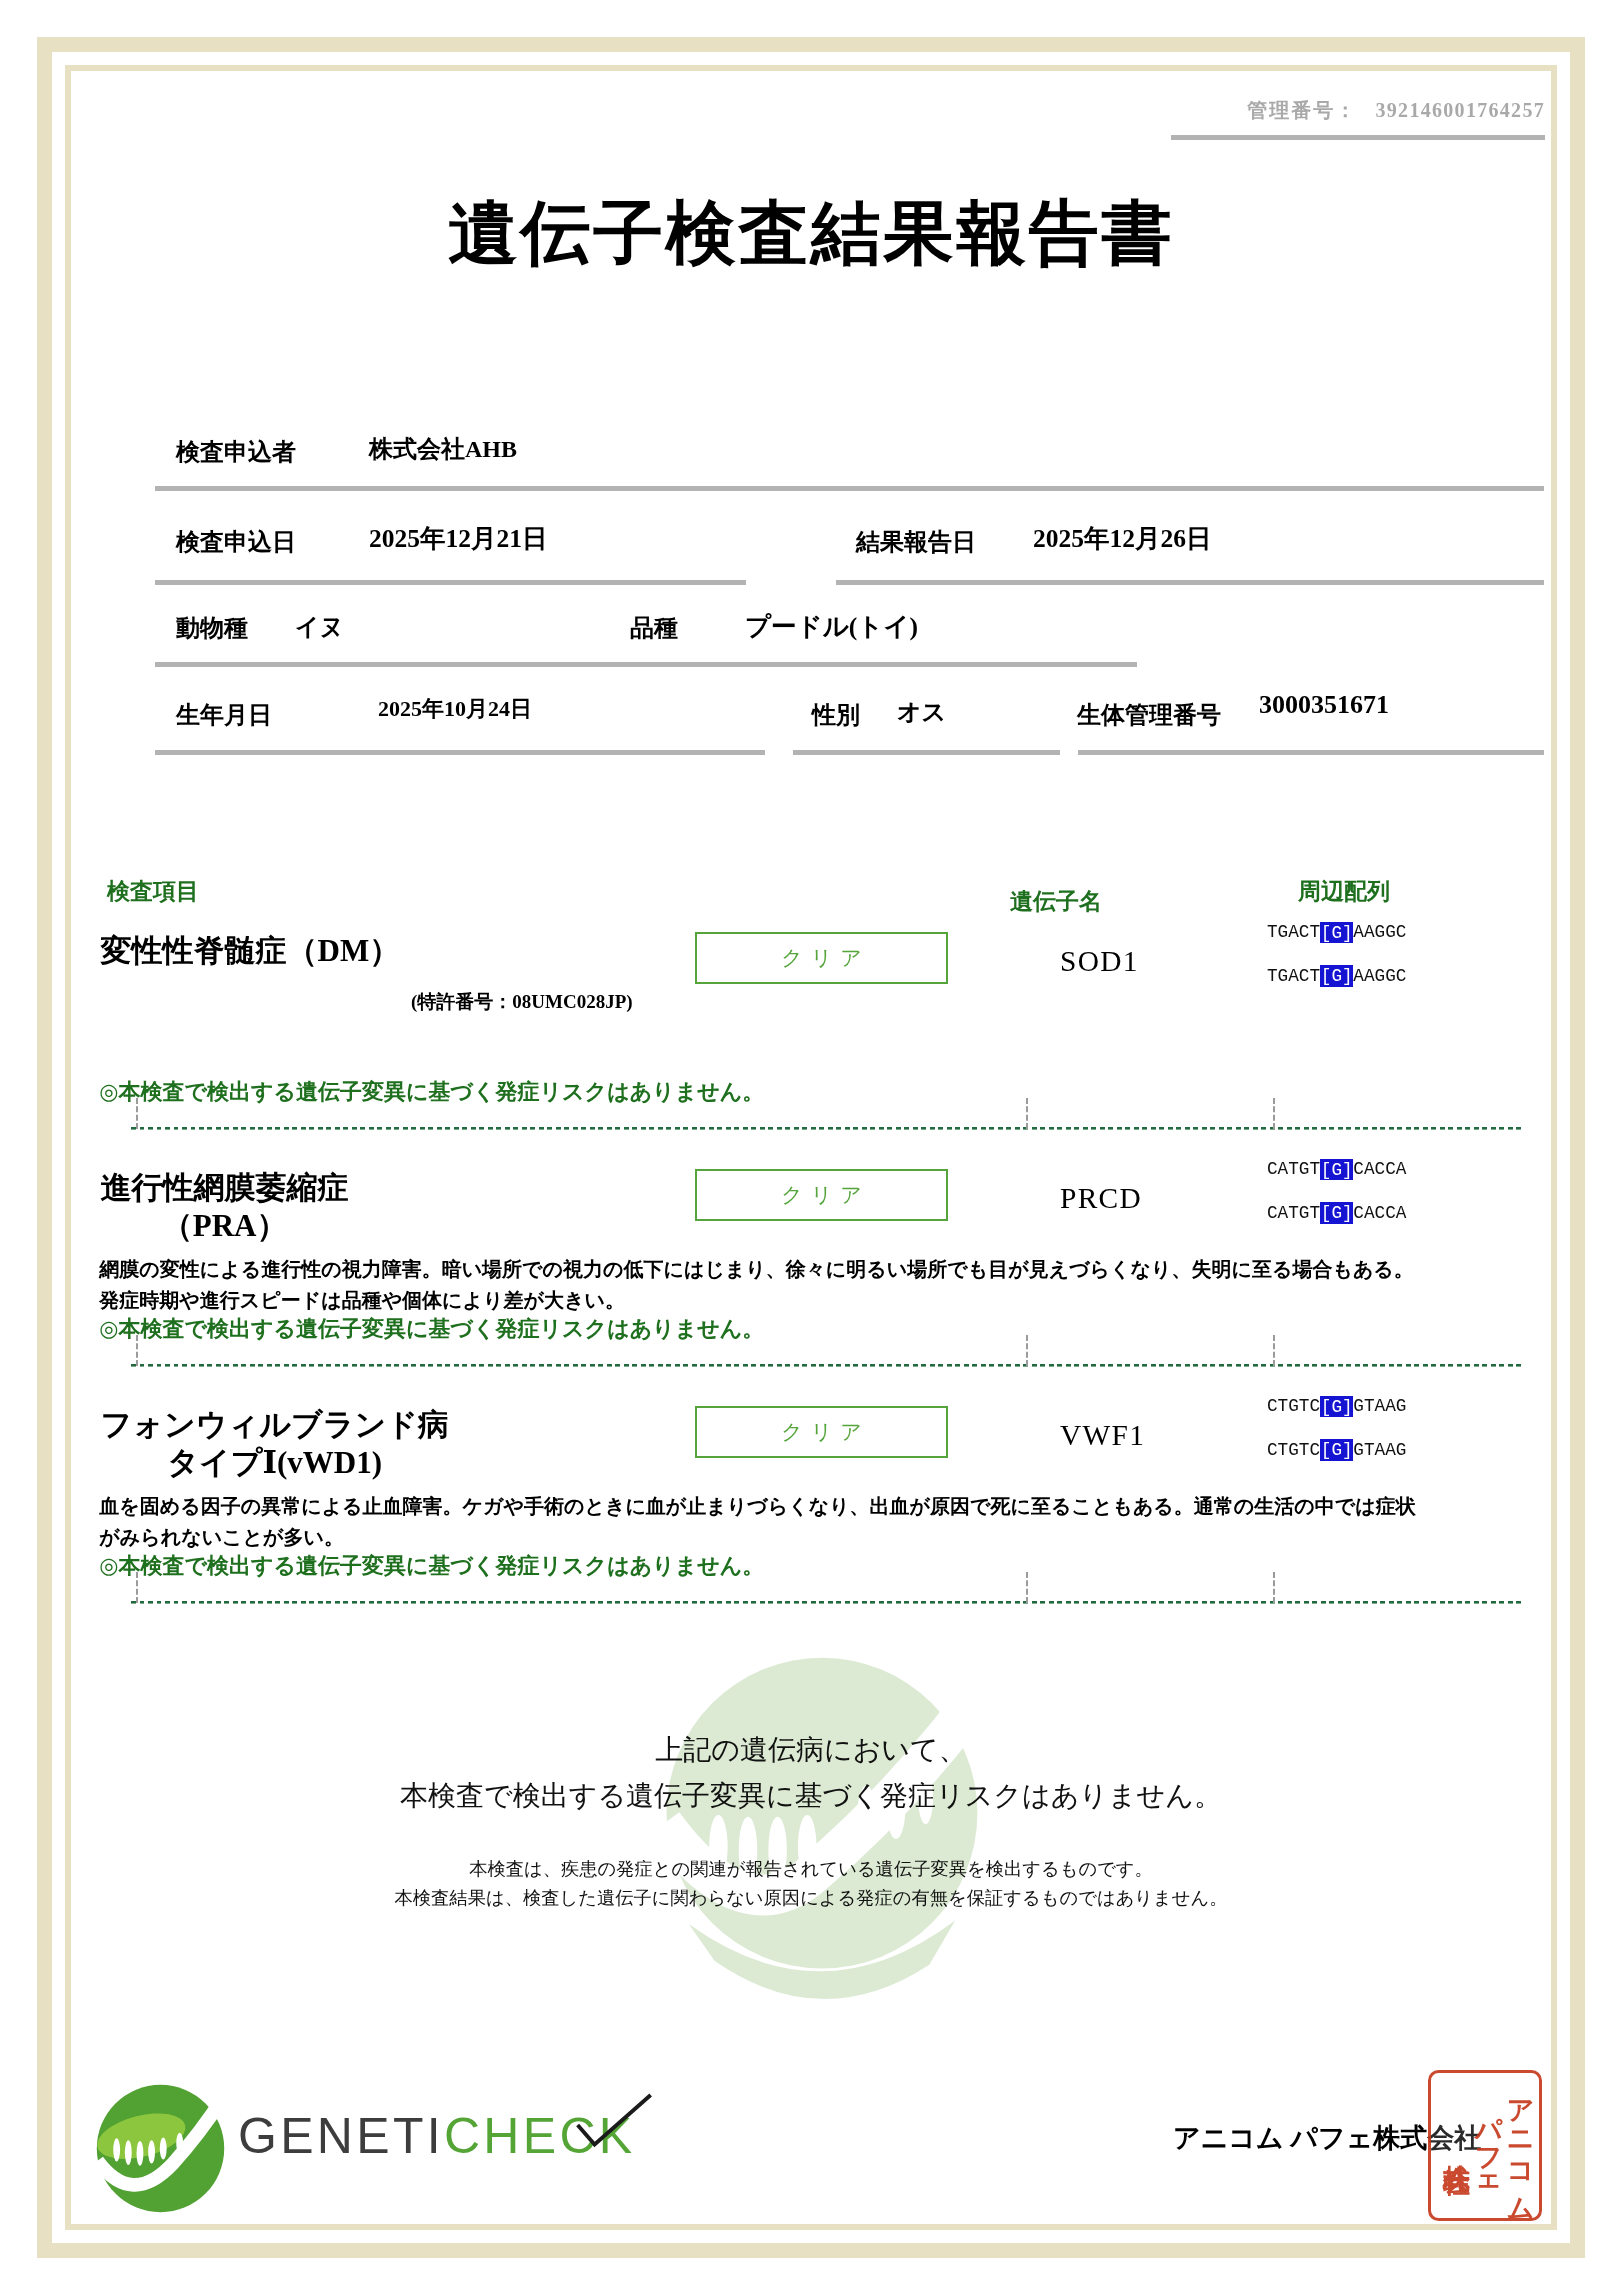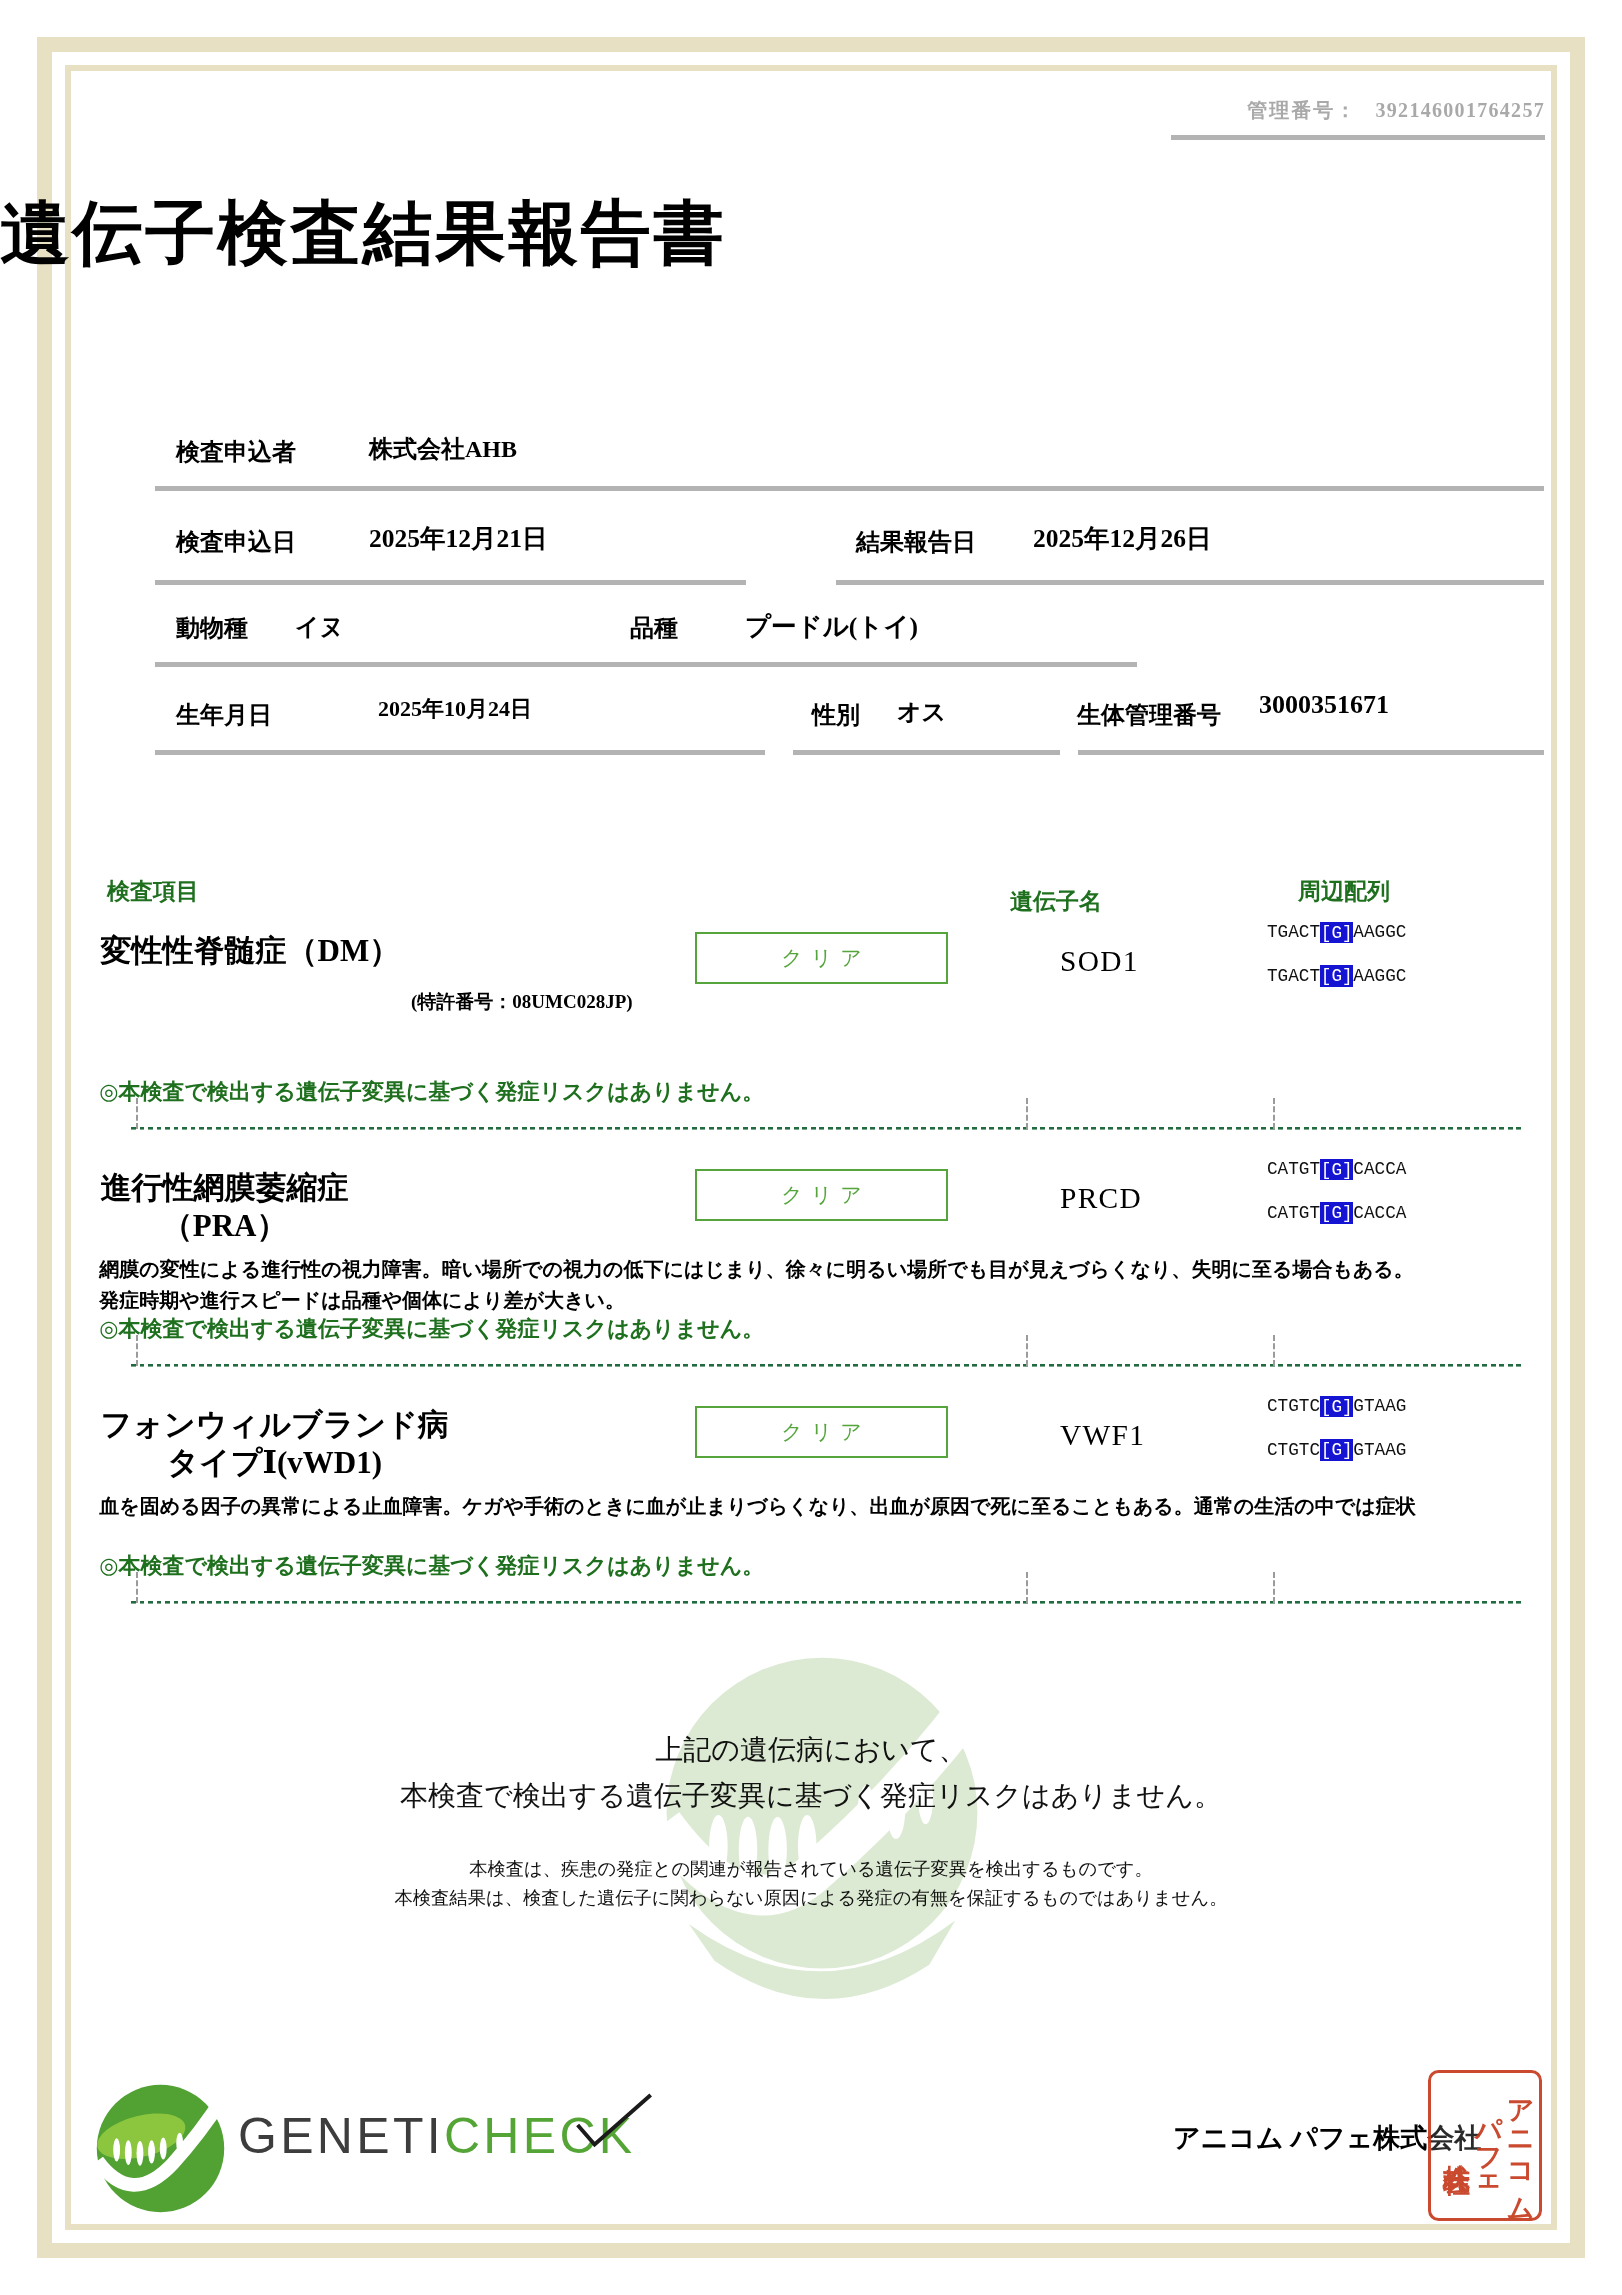--- a/index.html
+++ b/index.html
@@ -21,21 +21,21 @@
   }
   
   .frame-outer{position:absolute;inset:37px;border:15px solid var(--beige);}
   .frame-inner{position:absolute;inset:65px;border:6.5px solid var(--beige);}
   
   .mgmt{position:absolute;top:97px;right:77px;text-align:right;}
   .mgmt-text{font-size:20px;color:var(--gray-text);letter-spacing:2px;font-weight:700;}
   .mgmt-text .num{margin-left:18.3px;letter-spacing:1.3px;}
   .mgmt-bar{margin-top:10.5px;margin-left:auto;width:374px;height:5.9px;background:var(--gray-bar);}
   
-  .doc-title{position:absolute;top:187px;left:0;width:100%;margin:0;
+  .doc-title{position:absolute;top:187px;left:0;width:100%;text-align:center;margin:0;
     font-size:70px;font-weight:700;letter-spacing:2.6px;}
   
   .fl,.fv{position:absolute;font-size:24px;font-weight:700;white-space:nowrap;margin-left:12px;}
   .bar{position:absolute;height:4.6px;background:var(--gray-bar);}
   #l-applicant{top:436px;left:164px}   #v-applicant{top:433px;left:357px}
   #bar-a{top:486px;left:155px;width:1389px}
   #l-applydate{top:526px;left:164px}   #v-applydate{top:521px;left:357px;font-size:25.5px}
   #l-reportdate{top:526px;left:844px} #v-reportdate{top:521px;left:1021px;font-size:25.5px}
   #bar-b1{top:580px;left:155px;width:591px}
   #bar-b2{top:580px;left:836px;width:708px}
@@ -204,20 +204,21 @@
   <div class="result-box">
       <span>クリア</span>
     </div>
   <div class="gene">VWF1</div>
   <div class="seqs">
     <div class="seq"><span>CTGTC</span><span class="hl">[G]</span><span>GTAAG</span></div>
     <div class="seq"><span>CTGTC</span><span class="hl">[G]</span><span>GTAAG</span></div>
   </div>
   <div class="desc">
     <div>血を固める因子の異常による止血障害。ケガや手術のときに血が止まりづらくなり、出血が原因で死に至ることもある。通常の生活の中では症状</div>
+    <div>がみられないことが多い。</div>
   </div>
   <div class="risk">◎本検査で検出する遺伝子変異に基づく発症リスクはありません。</div>
   <div class="sep">
     <i class="tick t1"></i>
     <i class="tick t2"></i>
     <i class="tick t3"></i>
   </div>
 </section>
 
 <div class="sum" id="sum1">上記の遺伝病において、</div>

